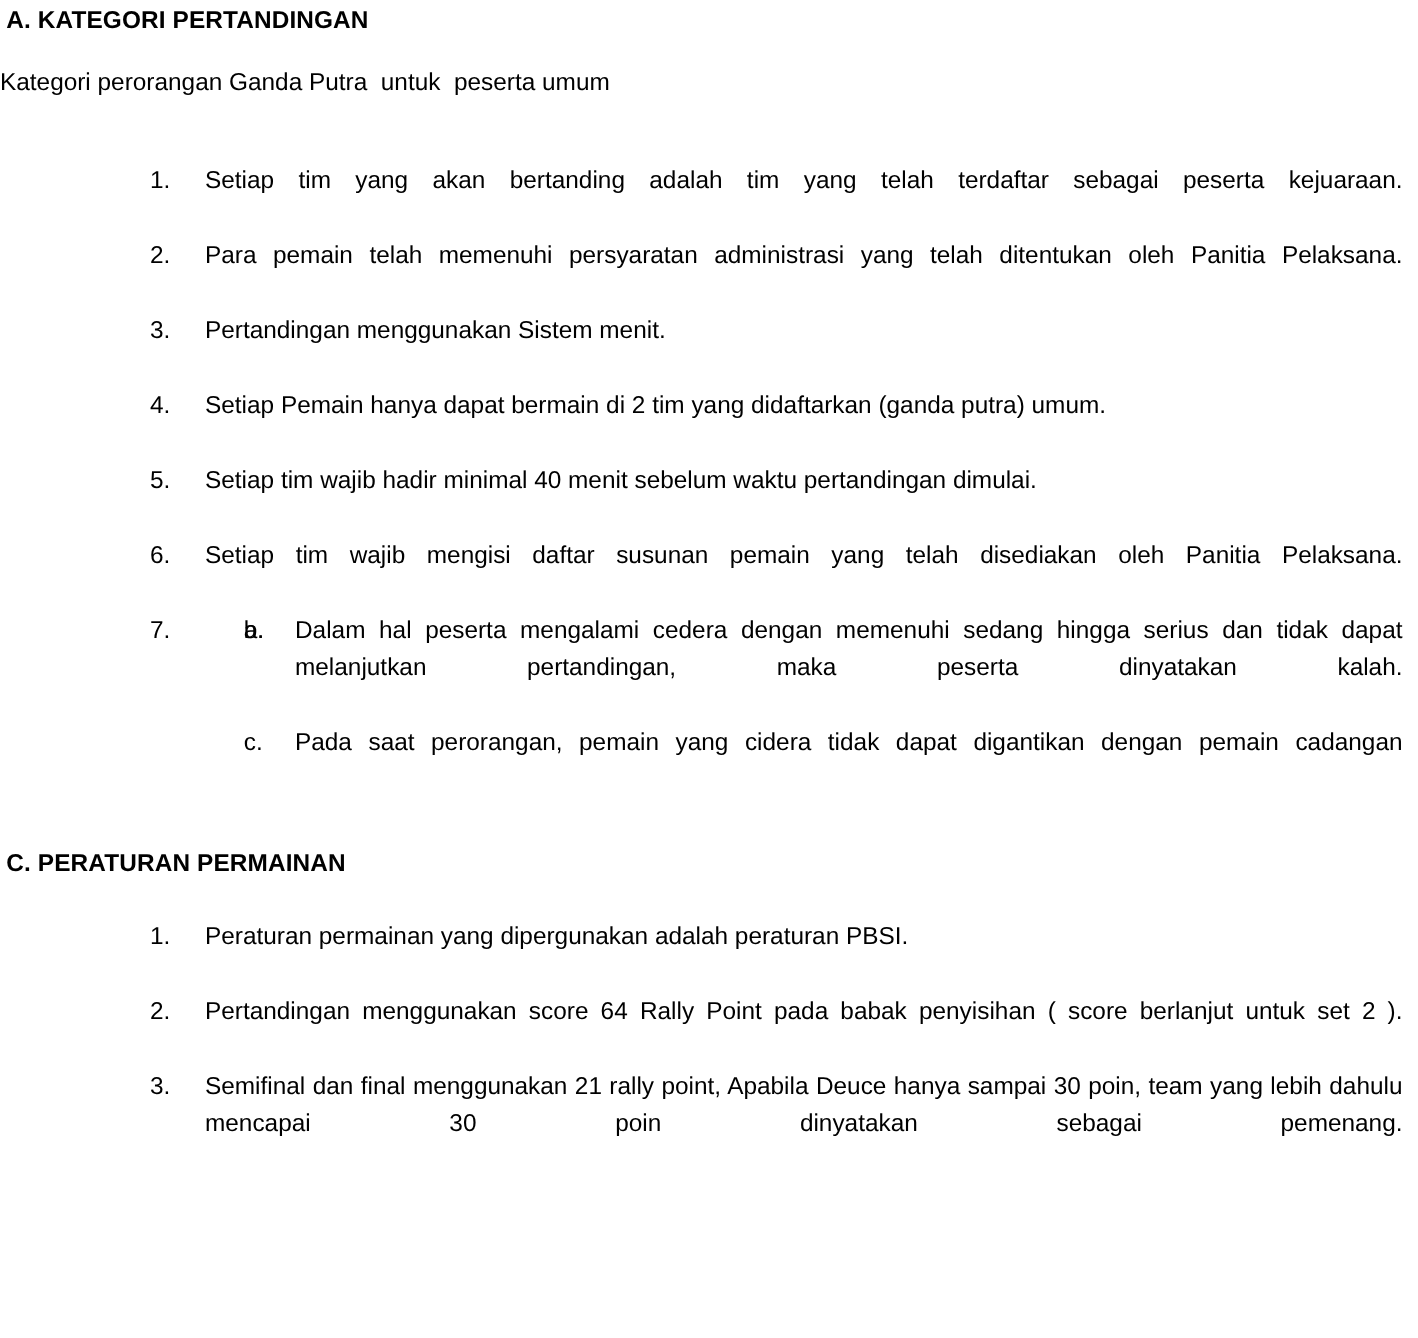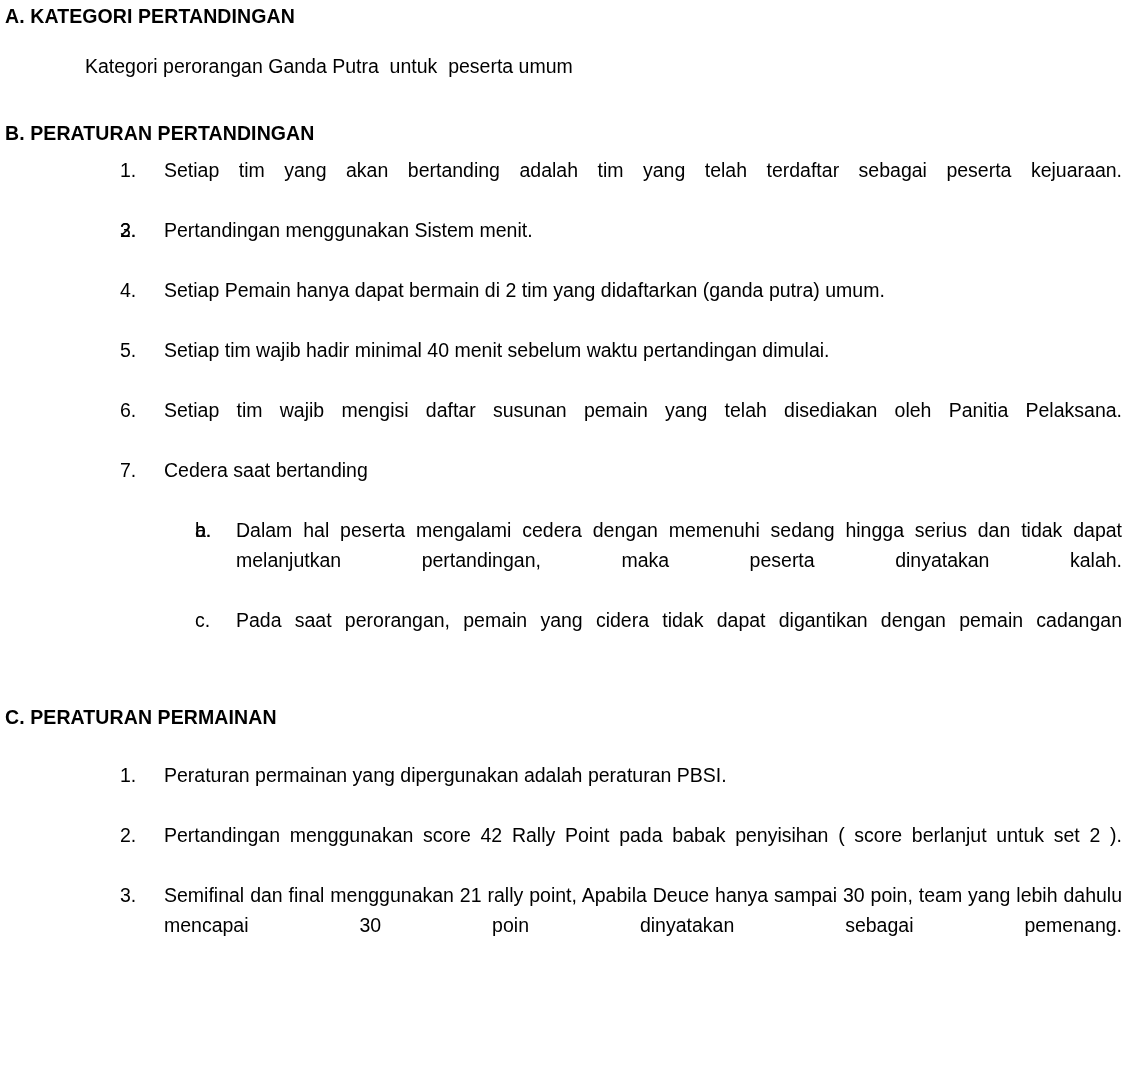--- a/index.html
+++ b/index.html
@@ -33,21 +33,20 @@
     margin: 0;
     padding-left: 5px;
     white-space: nowrap;
   }
 
   
   .lead-para {
     font-size: 19.5px;
     line-height: 30px;
     margin: 0;
-    padding-left: 85px;
     white-space: pre;
   }
 
   
   ol.num-list {
     list-style: none;
     margin: 0;
     padding: 0;
   }
   ol.num-list > li {
@@ -130,51 +129,50 @@
   <div class="spacer-top"></div>
 
   <h2 class="section-heading">A. KATEGORI PERTANDINGAN</h2>
 
   <div class="gap-md"></div>
 
   <p class="lead-para">Kategori perorangan Ganda Putra  untuk  peserta umum</p>
 
   <div class="gap-xl"></div>
 
-  <h2 class="section-heading">B. PERATURAN PERTANDINGAN</h2>
 
   <div class="gap-sm"></div>
 
   <ol class="num-list">
     <li>
       <span class="marker">1.</span>
       <span class="txt">Setiap tim yang akan bertanding adalah tim yang telah terdaftar sebagai peserta kejuaraan.</span>
     </li>
     <li>
       <span class="marker">2.</span>
+      <span class="txt">Para pemain telah memenuhi persyaratan administrasi yang telah ditentukan oleh Panitia Pelaksana.</span>
     </li>
     <li class="no-justify">
       <span class="marker">3.</span>
       <span class="txt">Pertandingan menggunakan Sistem menit.</span>
     </li>
     <li class="no-justify">
       <span class="marker">4.</span>
       <span class="txt">Setiap Pemain hanya dapat bermain di 2 tim yang didaftarkan (ganda putra) umum.</span>
     </li>
     <li class="no-justify">
       <span class="marker">5.</span>
       <span class="txt">Setiap tim wajib hadir minimal 40 menit sebelum waktu pertandingan dimulai.</span>
     </li>
     <li>
       <span class="marker">6.</span>
       <span class="txt">Setiap tim wajib mengisi daftar susunan pemain yang telah disediakan oleh Panitia Pelaksana.</span>
     </li>
     <li class="no-justify">
       <span class="marker">7.</span>
-      <span class="txt">Cedera saat bertanding</span>
     </li>
   </ol>
 
   <ol class="alpha-list">
     <li>
       <span class="marker">a.</span>
     </li>
     <li>
       <span class="marker">b.</span>
       <span class="txt">Dalam hal peserta mengalami cedera dengan memenuhi sedang hingga serius dan tidak dapat melanjutkan pertandingan, maka peserta dinyatakan kalah.</span>
@@ -191,21 +189,21 @@
 
   <div class="gap-lg"></div>
 
   <ol class="num-list">
     <li class="no-justify">
       <span class="marker">1.</span>
       <span class="txt">Peraturan permainan yang dipergunakan adalah peraturan PBSI.</span>
     </li>
     <li>
       <span class="marker">2.</span>
-      <span class="txt">Pertandingan menggunakan score 42 Rally Point pada babak penyisihan ( score berlanjut untuk set 2 ).</span>
+      <span class="txt">Pertandingan menggunakan score 64 Rally Point pada babak penyisihan ( score berlanjut untuk set 2 ).</span>
     </li>
     <li>
       <span class="marker">3.</span>
       <span class="txt">Semifinal dan final menggunakan 21 rally point, Apabila Deuce hanya sampai 30 poin, team yang lebih dahulu mencapai 30 poin dinyatakan sebagai pemenang.</span>
     </li>
 
   </ol>
 
 </div>
 

